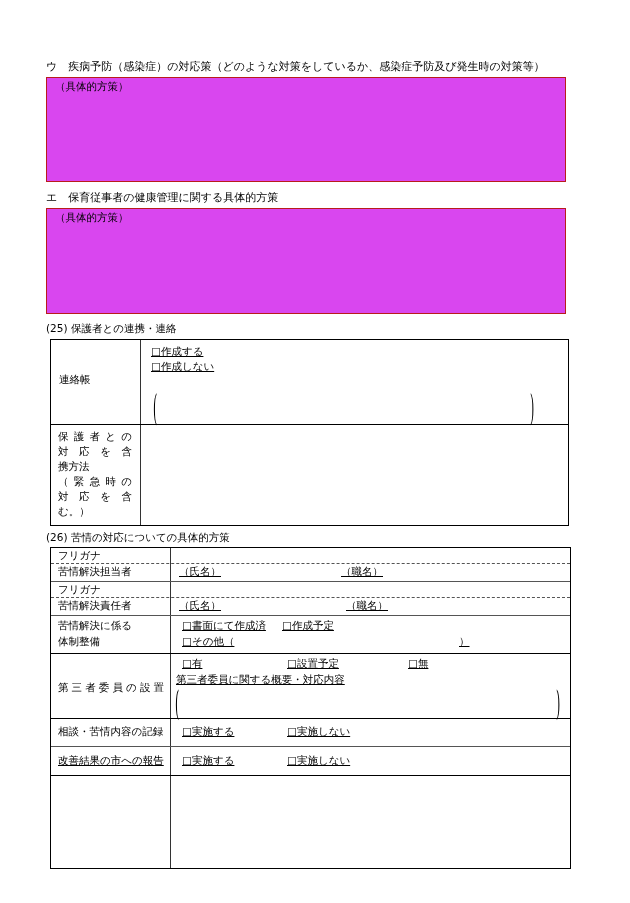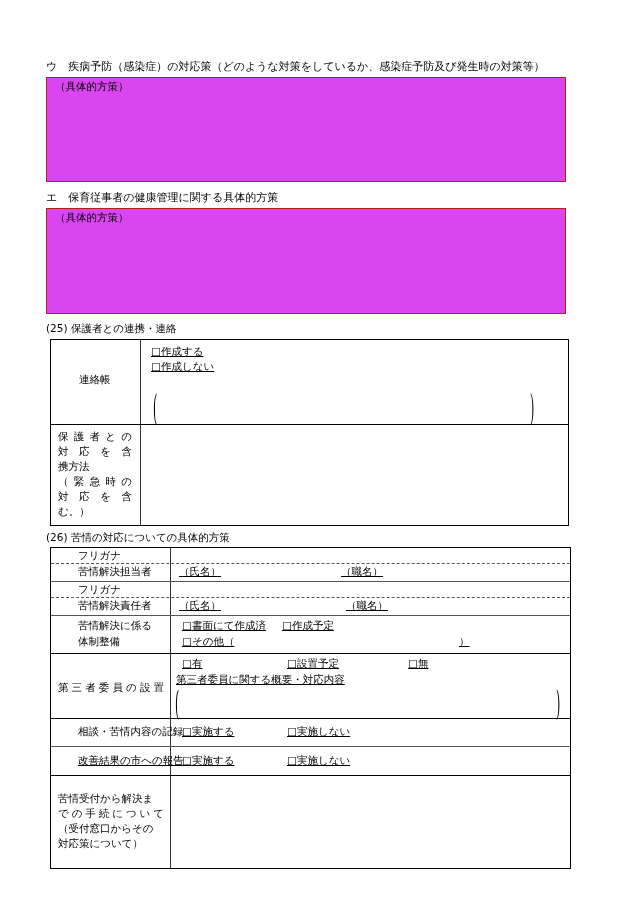--- a/index.html
+++ b/index.html
@@ -79,21 +79,20 @@
     width: 0;
     border-left: 1.2px solid #333333;
   }
 
   
   .lbl {
     position: absolute;
     font-size: 10.5px;
     line-height: 15px;
     white-space: nowrap;
-    margin-left: 20px;
   }
   .lbl-just {
     position: absolute;
     font-size: 10.5px;
     line-height: 15px;
     text-align: justify;
     text-align-last: justify;
     text-justify: inter-character;
   }
   .lbl-just > span {
@@ -223,22 +222,16 @@
     <div style="position:absolute; left:130px; top:140px; width:374px; height:26px;"></div>
 
     <div class="lbl" style="left:7px; top:176px;">相談・苦情内容の記録</div>
     <div class="cellline" style="left:131px; top:176px;">□実施する</div>
     <div class="cellline" style="left:236px; top:176px;">□実施しない</div>
 
     <div class="lbl" style="left:7px; top:205px;text-decoration:underline;">改善結果の市への報告</div>
     <div class="cellline" style="left:131px; top:205px;">□実施する</div>
     <div class="cellline" style="left:236px; top:205px;">□実施しない</div>
 
-    <div class="lbl-just" style="left:7px; top:243px; width:106px;">
-      <span class="nj">苦情受付から解決ま</span>
-      <span>での手続について</span>
-      <span class="nj">（受付窓口からその</span>
-      <span class="nj">対応策について）</span>
-    </div>
     <div style="position:absolute; left:122px; top:229px; width:394px; height:89px;"></div>
   </div>
 
 </div>
 
 </body></html>

